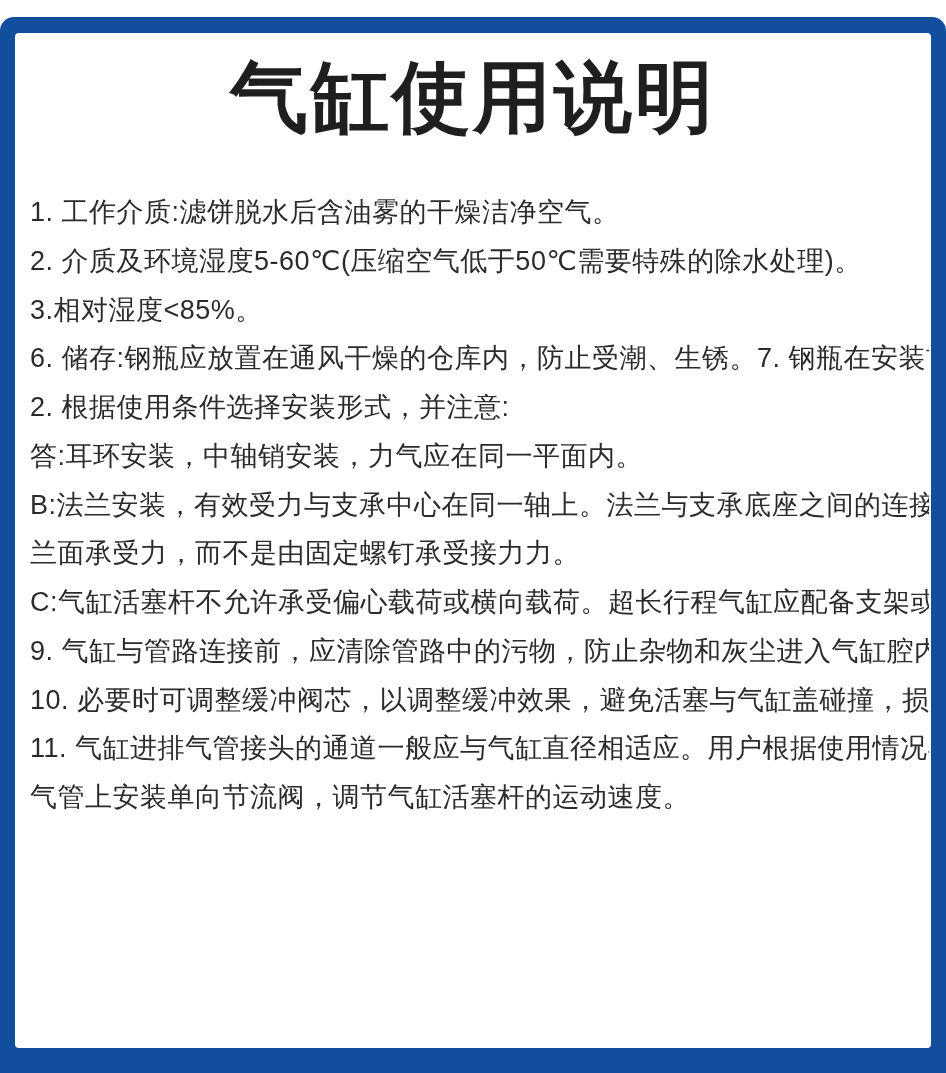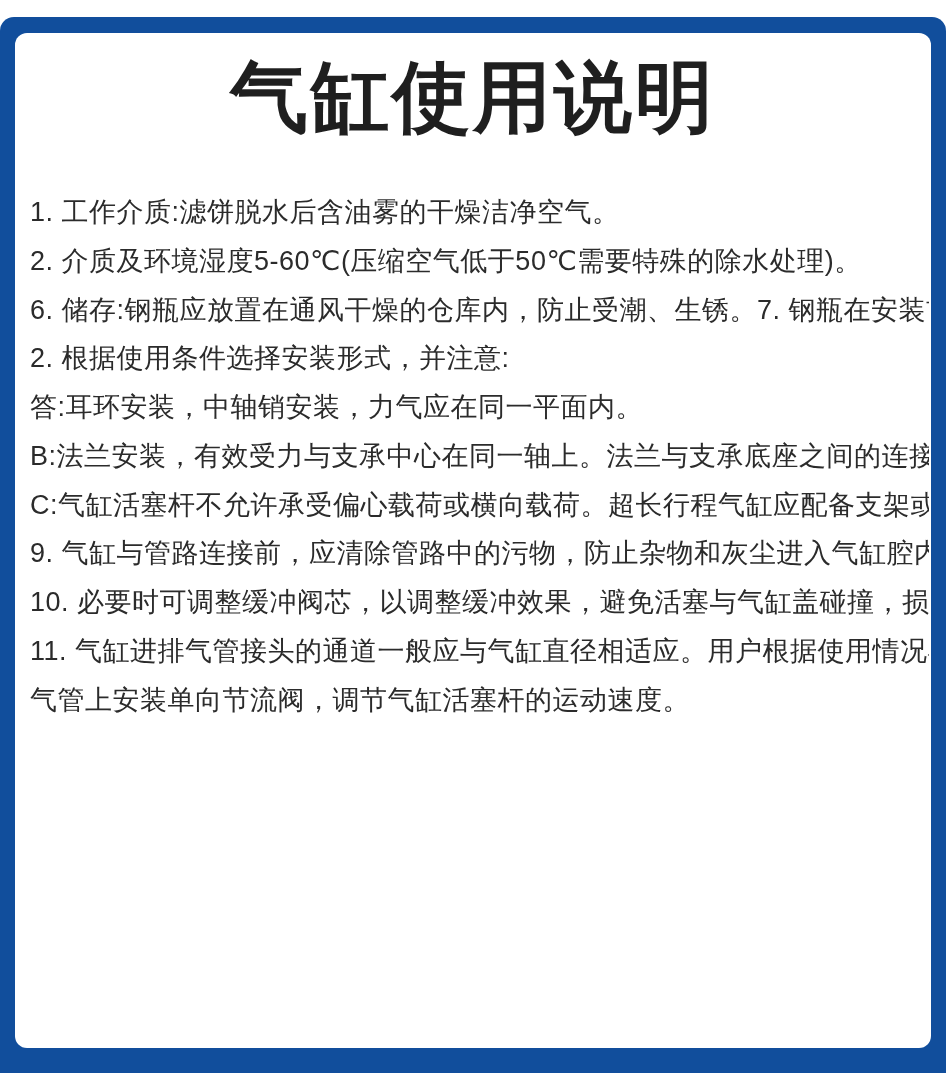--- a/index.html
+++ b/index.html
@@ -14,21 +14,21 @@
     position:absolute;
     left:0;right:0;top:17px;bottom:0;
     background:#114E9C;
     border-top-left-radius:14px;
     border-top-right-radius:14px;
   }
   .card{
     position:absolute;
     left:15px;right:15px;top:16px;bottom:25px;
     background:#ffffff;
-    border-radius:12px;
+    border-radius:4px;
     overflow:hidden;
   }
   .title{
     margin-top:16px;
     height:96px;
     line-height:96px;
     text-align:center;
     font-size:78px;
     font-weight:900;
     letter-spacing:3px;
@@ -53,24 +53,26 @@
 <body>
 
 <div class="blue-panel">
   <div class="card">
 
     <div class="title">气缸使用说明</div>
 
     <div class="lines">
       <div class="line">1. 工作介质:滤饼脱水后含油雾的干燥洁净空气。</div>
       <div class="line">2. 介质及环境湿度5-60℃(压缩空气低于50℃需要特殊的除水处理)。</div>
+      <div class="line">3.相对湿度&lt;85%。</div>
       <div class="line">6. 储存:钢瓶应放置在通风干燥的仓库内，防止受潮、生锈。7. 钢瓶在安装前应在空</div>
       <div class="line">2. 根据使用条件选择安装形式，并注意:</div>
       <div class="line">答:耳环安装，中轴销安装，力气应在同一平面内。</div>
       <div class="line">B:法兰安装，有效受力与支承中心在同一轴上。法兰与支承底座之间的连接应使法</div>
+      <div class="line">兰面承受力，而不是由固定螺钉承受接力力。</div>
       <div class="line">C:气缸活塞杆不允许承受偏心载荷或横向载荷。超长行程气缸应配备支架或导轨。</div>
       <div class="line">9. 气缸与管路连接前，应清除管路中的污物，防止杂物和灰尘进入气缸腔内。</div>
       <div class="line">10. 必要时可调整缓冲阀芯，以调整缓冲效果，避免活塞与气缸盖碰撞，损坏零件。</div>
       <div class="line">11. 气缸进排气管接头的通道一般应与气缸直径相适应。用户根据使用情况在进、排</div>
       <div class="line">气管上安装单向节流阀，调节气缸活塞杆的运动速度。</div>
     </div>
 
   </div>
 </div>
 

